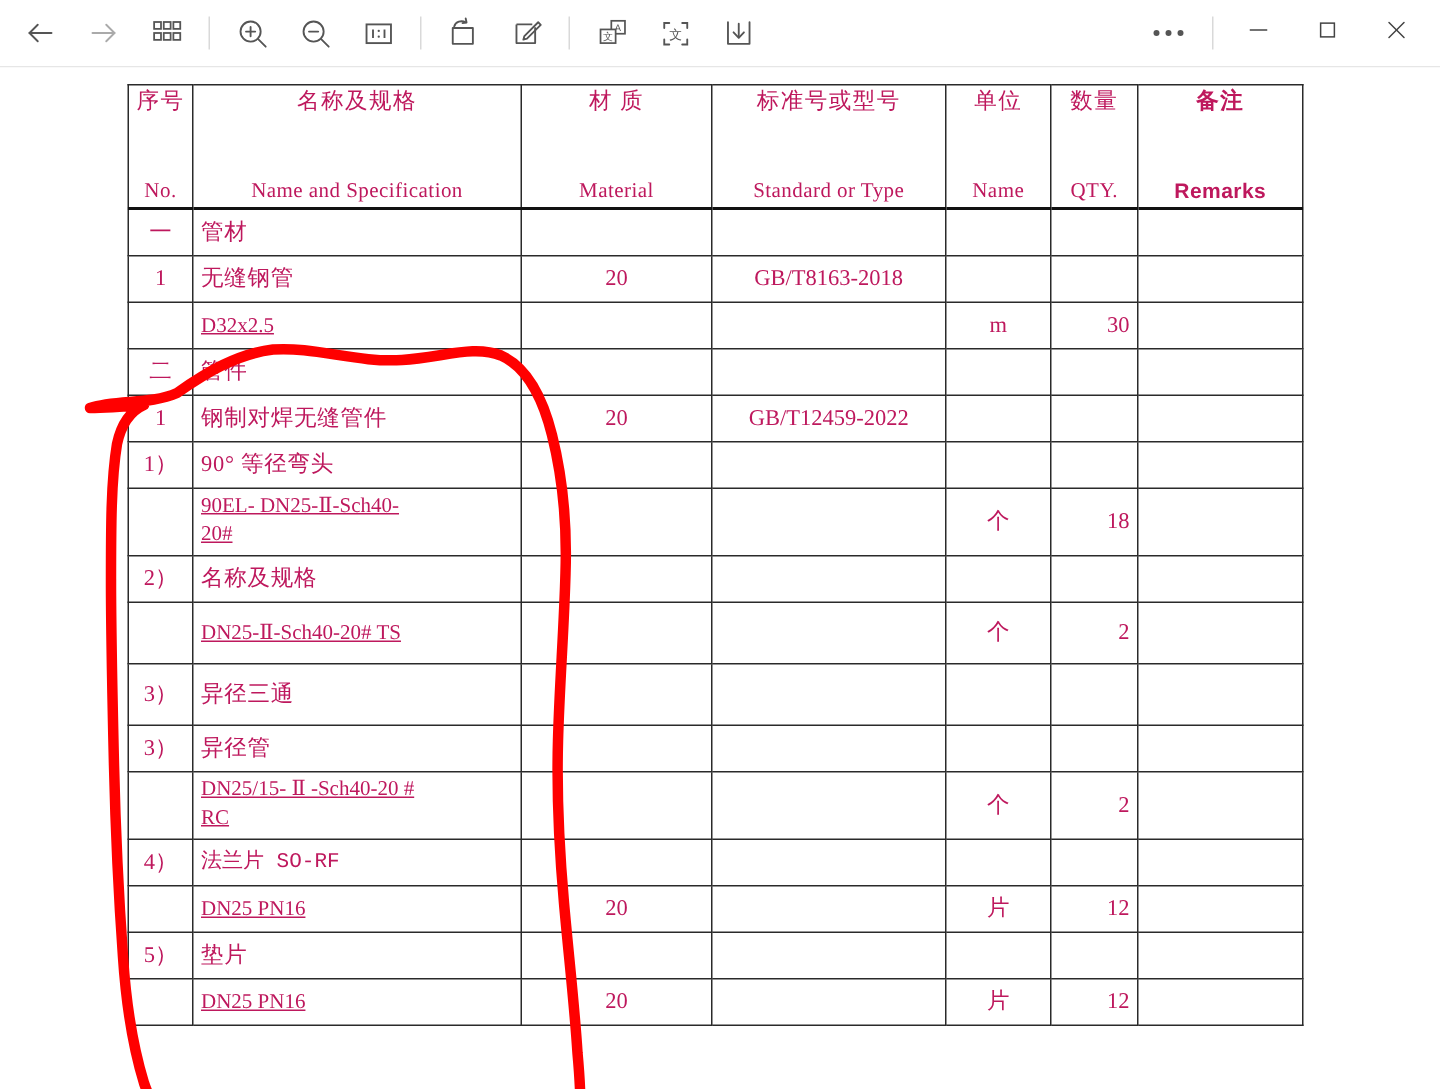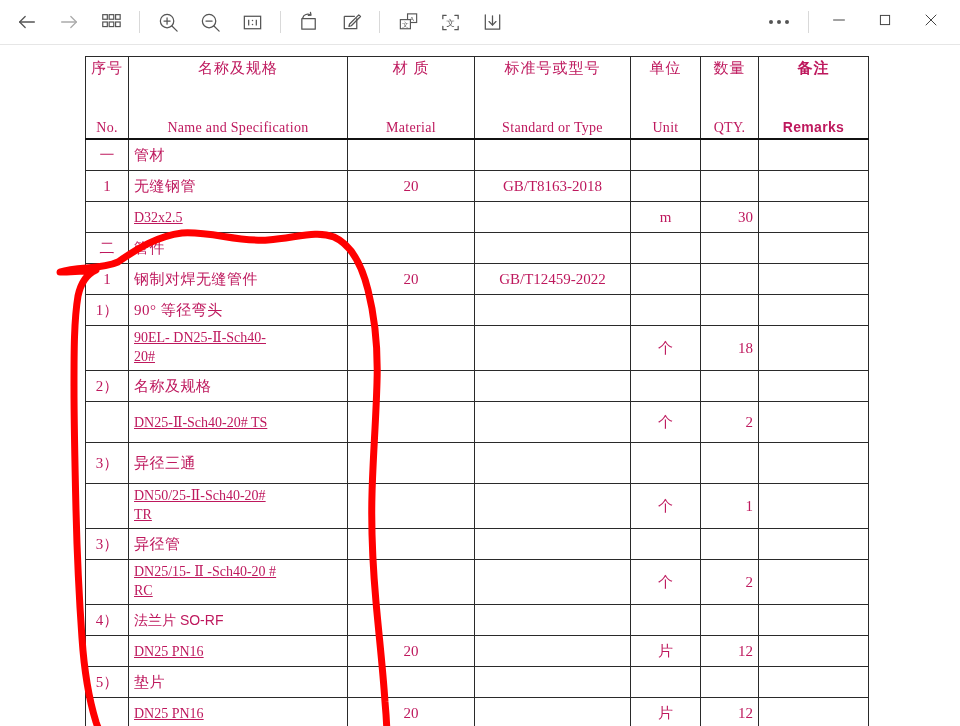--- a/index.html
+++ b/index.html
@@ -129,21 +129,21 @@
   td.unit    { text-align: center; }
   td.qty     { text-align: right; }
   td.remarks { text-align: center; }
 
   tr.r-1line td { height: 30px; }
   tr.r-2line td { height: 44px; }
   tr.r-tall  td { height: 40px; }
 
   td.name.small { font-size: 14px; text-decoration: underline; }
   td.name.cjk   { font-size: 15px; letter-spacing: 0.5px; }
-  td.name.sans  { font-family: Liberation Sans, sans-serif; font-size: 14px; }
+  td.name.sans  { font-family: Liberation Mono, monospace; font-size: 14px; }
 
   .twoline { display: block; line-height: 1.35; }
 
   
   #annotation {
     position: absolute;
     left: 0; top: 45px;
     width: 960px; height: 681px;
     pointer-events: none;
   }
@@ -333,21 +333,21 @@
         <th>
           <span class="cn">材 质</span>
           <span class="en">Material</span>
         </th>
         <th>
           <span class="cn">标准号或型号</span>
           <span class="en">Standard or Type</span>
         </th>
         <th>
           <span class="cn">单位</span>
-          <span class="en">Unit</span>
+          <span class="en">Name</span>
         </th>
         <th>
           <span class="cn">数量</span>
           <span class="en">QTY.</span>
         </th>
         <th class="remarks">
           <span class="cn">备注</span>
           <span class="en">Remarks</span>
         </th>
       </tr>
@@ -437,32 +437,20 @@
           <td class="qty">2</td>
           <td class="remarks"></td>
         </tr>
         <tr class="r-tall">
           <td class="no">3）</td>
           <td class="name cjk">异径三通</td>
           <td class="mat"></td>
           <td class="std"></td>
           <td class="unit"></td>
           <td class="qty"></td>
-          <td class="remarks"></td>
-        </tr>
-        <tr class="r-2line">
-          <td class="no"></td>
-          <td class="name small">
-            <span class="twoline">DN50/25-Ⅱ-Sch40-20#</span>
-            <span class="twoline">TR</span>
-          </td>
-          <td class="mat"></td>
-          <td class="std"></td>
-          <td class="unit">个</td>
-          <td class="qty">1</td>
           <td class="remarks"></td>
         </tr>
         <tr class="r-1line">
           <td class="no">3）</td>
           <td class="name cjk">异径管</td>
           <td class="mat"></td>
           <td class="std"></td>
           <td class="unit"></td>
           <td class="qty"></td>
           <td class="remarks"></td>

